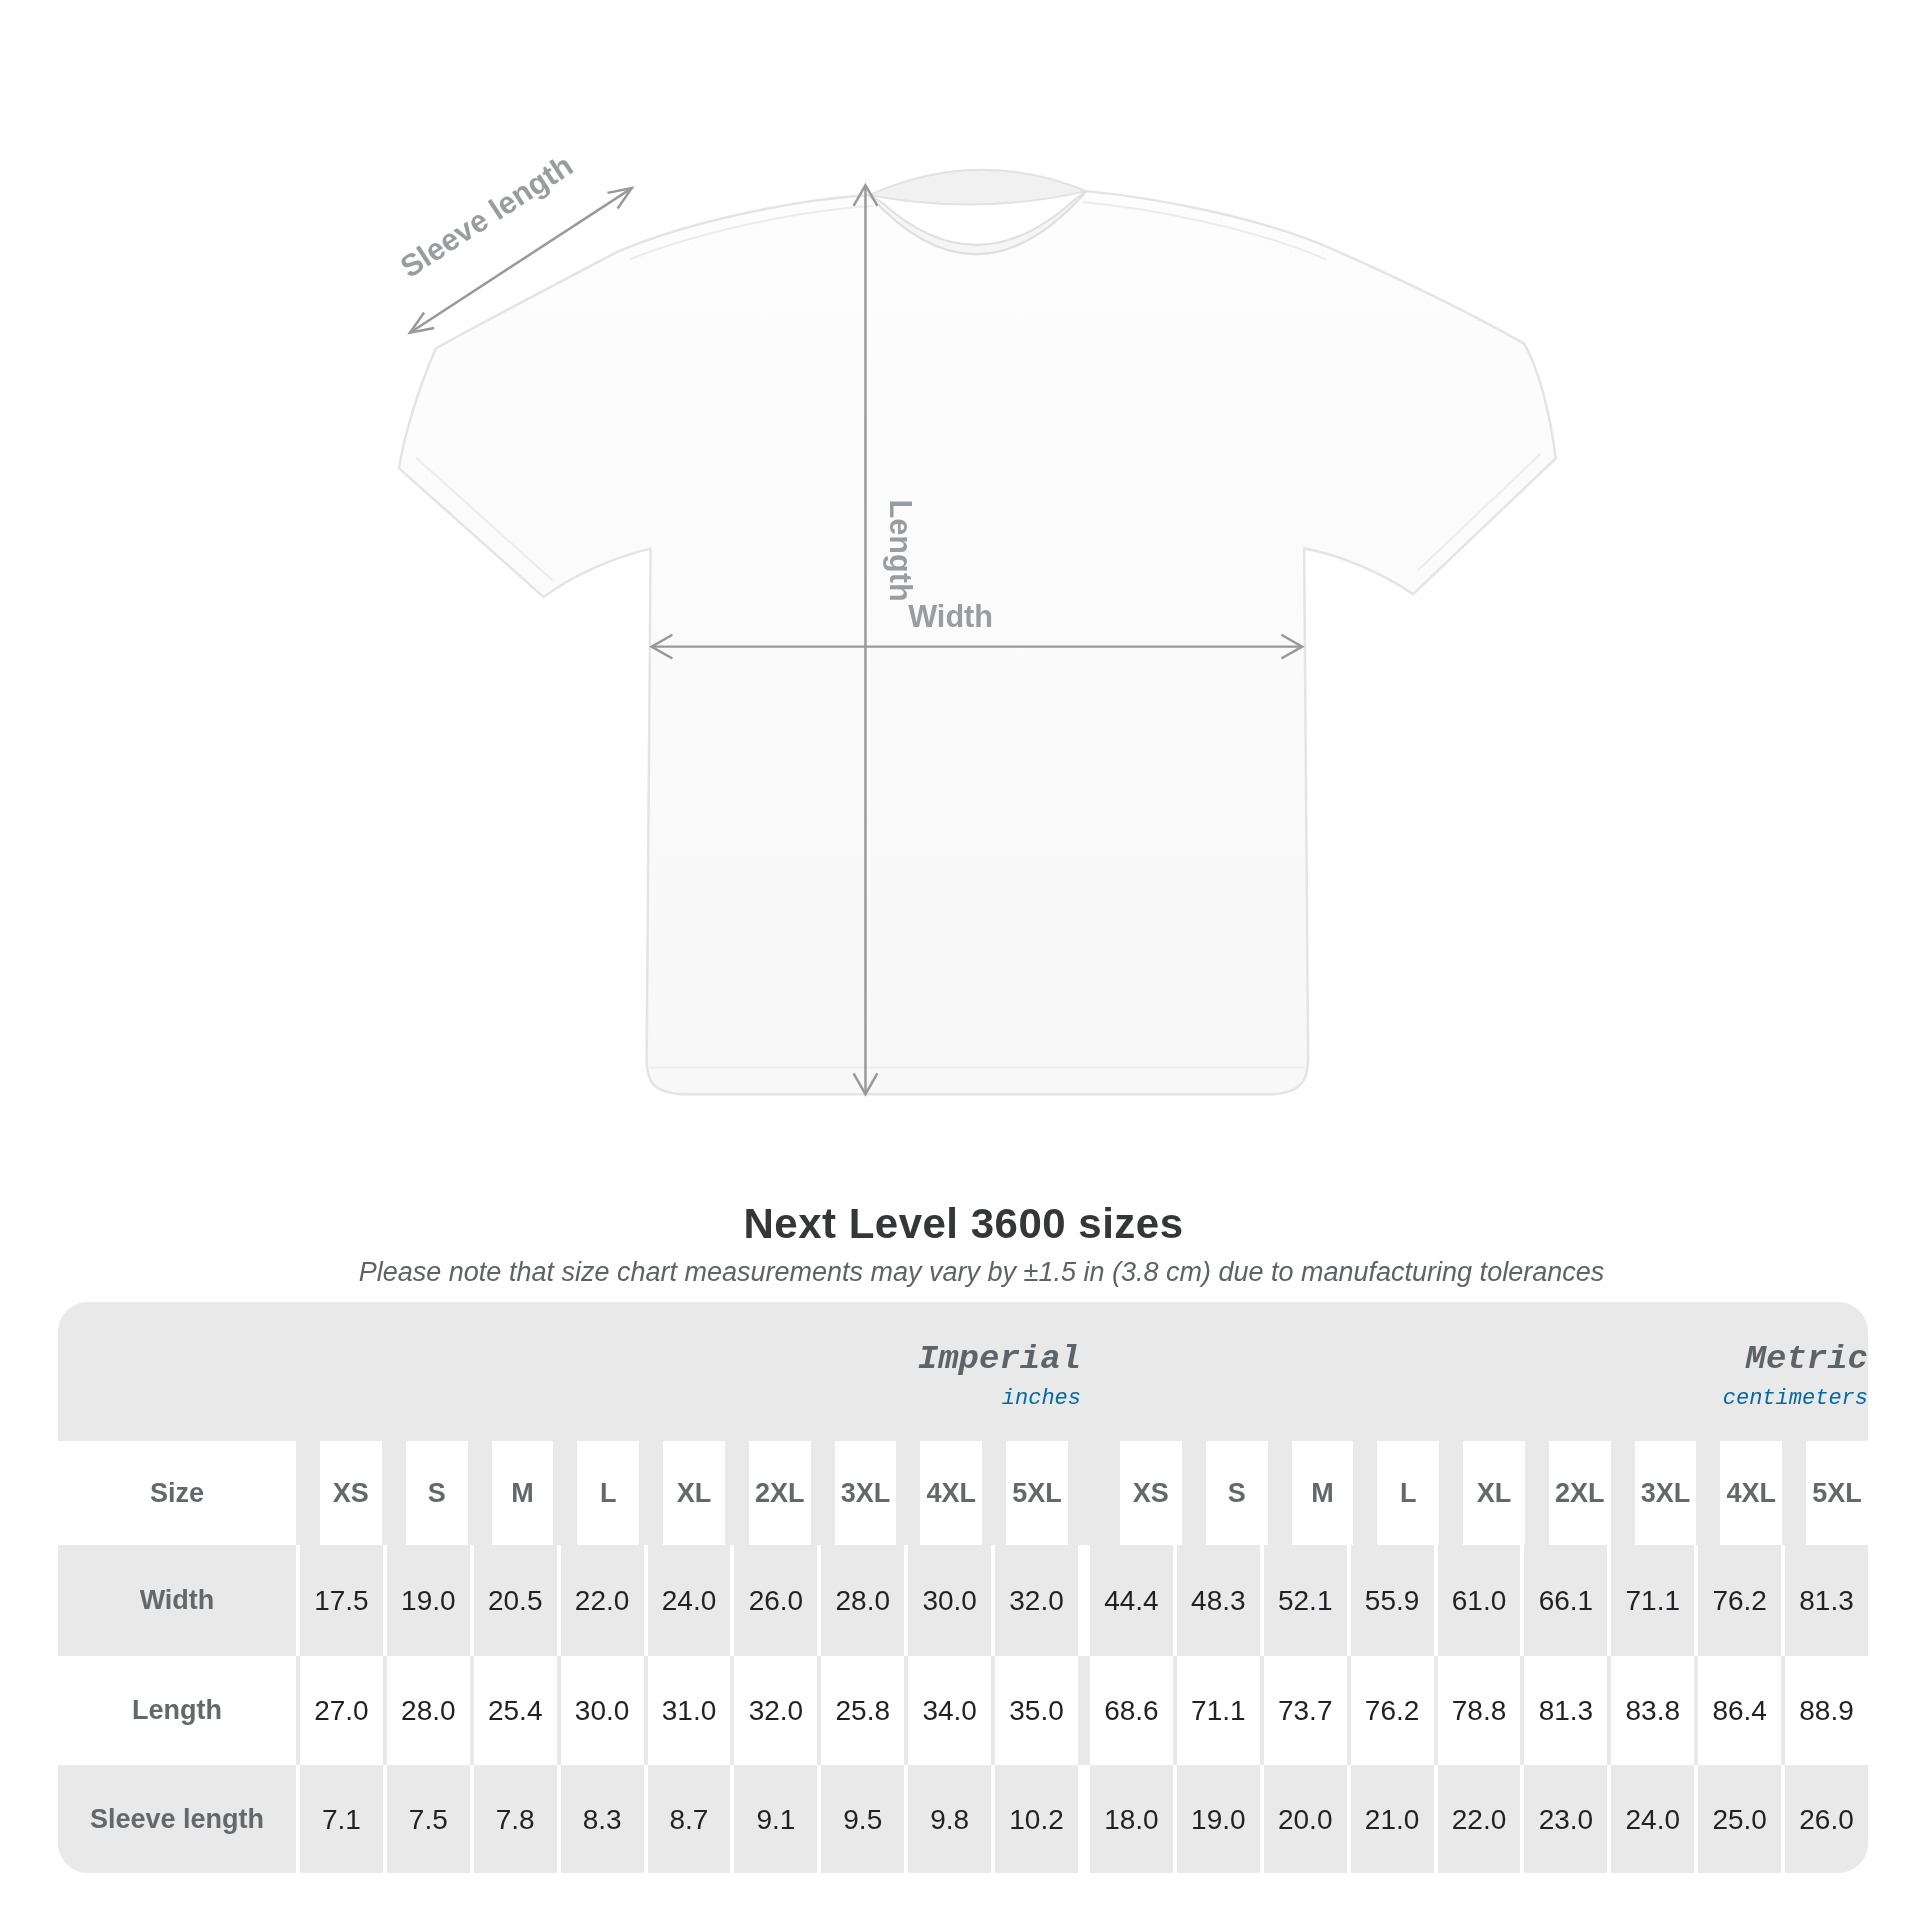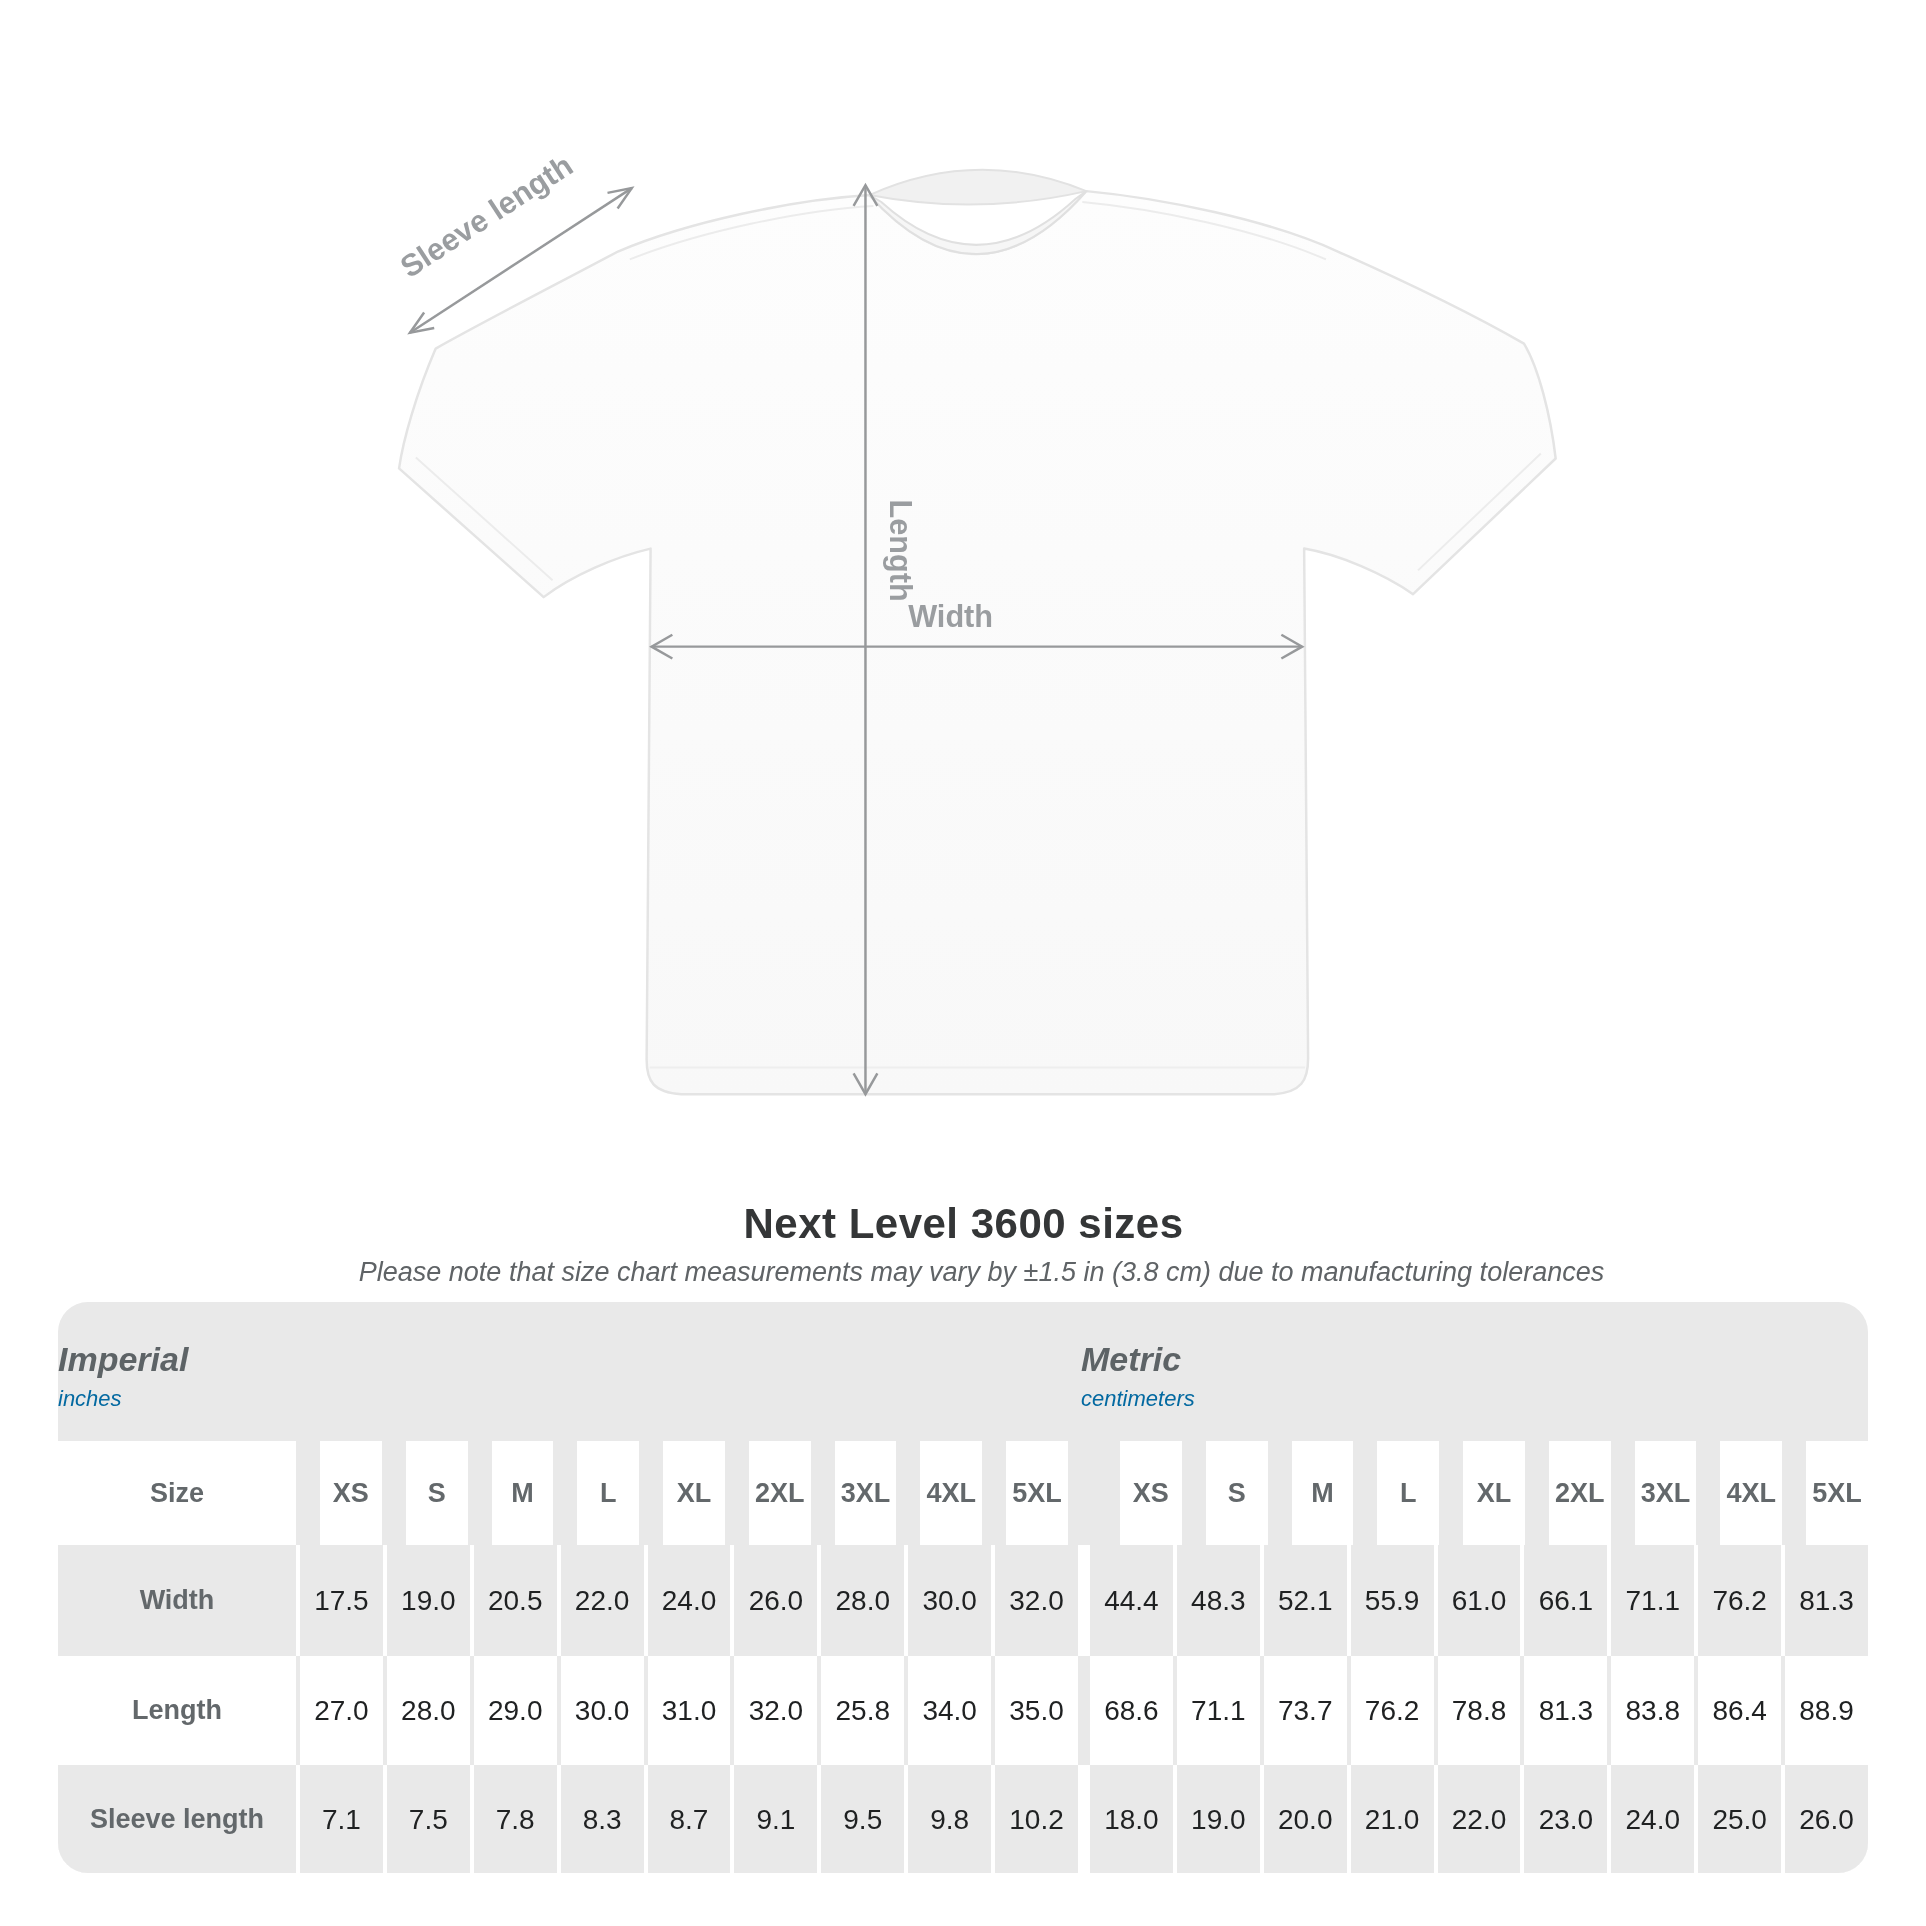--- a/index.html
+++ b/index.html
@@ -14,21 +14,21 @@
   }
   .page-subtitle{
     position:absolute;left:18px;top:1257px;width:1927px;text-align:center;
     font-size:27px;font-style:italic;color:#5f6366;
   }
   .panel{
     position:absolute;left:58px;top:1302px;width:1810px;height:571px;
     background:#e9e9e9;border-radius:30px;overflow:hidden;
   }
   .section-row{display:flex;height:139px;}
-  .section{display:flex;flex-direction:column;justify-content:center;align-items:flex-start;padding-top:10px;}
+  .section{display:flex;flex-direction:column;justify-content:center;align-items:flex-end;padding-top:10px;font-family:Liberation Mono, monospace;}
   .section.imperial{width:1023px;}
   .section.metric{width:787px;}
   .section-title{font-size:34px;font-weight:bold;font-style:italic;color:#5d6366;line-height:44px;}
   .section-unit{font-size:22px;font-style:italic;color:#0369a1;line-height:36px;}
   .t-row{
     display:grid;
     grid-template-columns:238px repeat(9,1fr) 4px repeat(9,1fr);
     column-gap:4px;
   }
   .t-row.r-size{height:104px;gap:24px;}
@@ -168,21 +168,21 @@
     <div class="cell num">66.1</div>
     <div class="cell num">71.1</div>
     <div class="cell num">76.2</div>
     <div class="cell num">81.3</div>
   </div>
 
   <div class="t-row r2 white-row">
     <div class="cell rlabel">Length</div>
     <div class="cell num">27.0</div>
     <div class="cell num">28.0</div>
-    <div class="cell num">29.0</div>
+    <div class="cell num">25.4</div>
     <div class="cell num">30.0</div>
     <div class="cell num">31.0</div>
     <div class="cell num">32.0</div>
     <div class="cell num">25.8</div>
     <div class="cell num">34.0</div>
     <div class="cell num">35.0</div>
     <div class="divider"></div>
     <div class="cell num">68.6</div>
     <div class="cell num">71.1</div>
     <div class="cell num">73.7</div>

